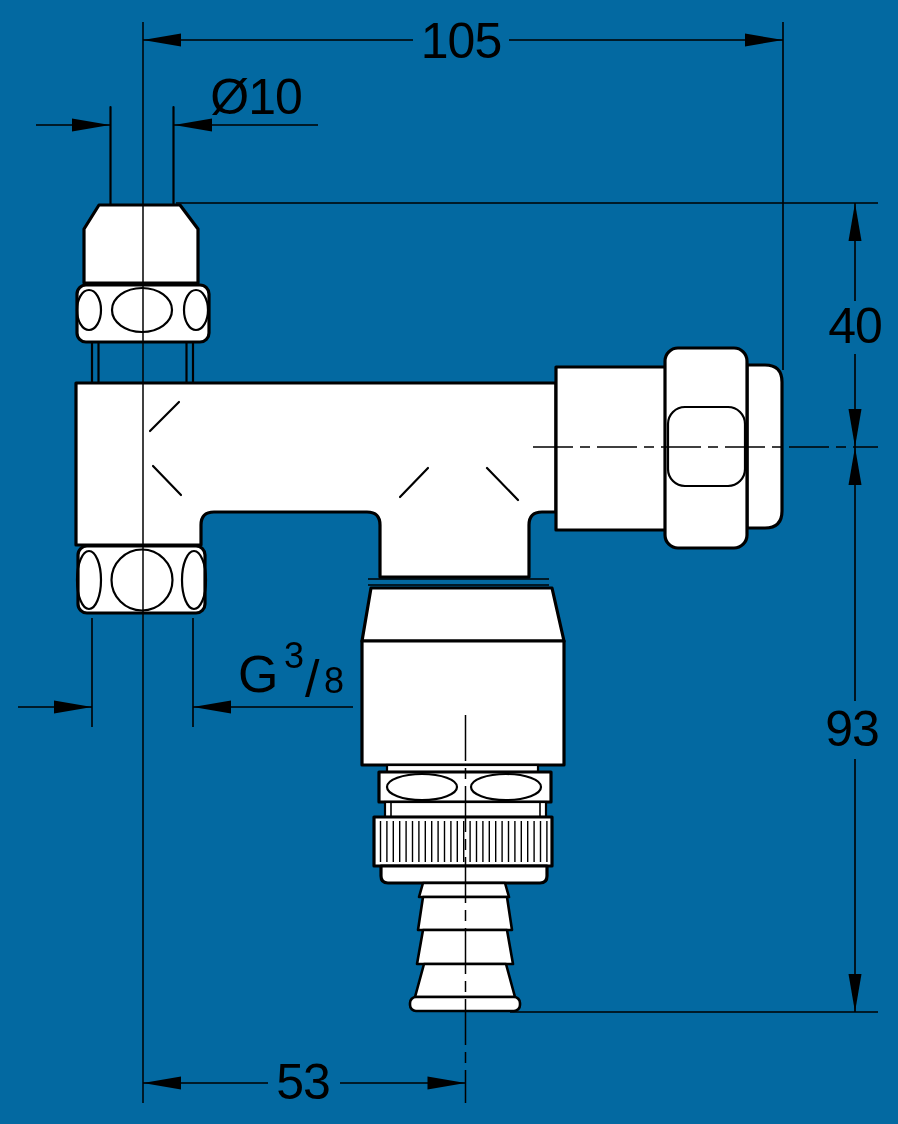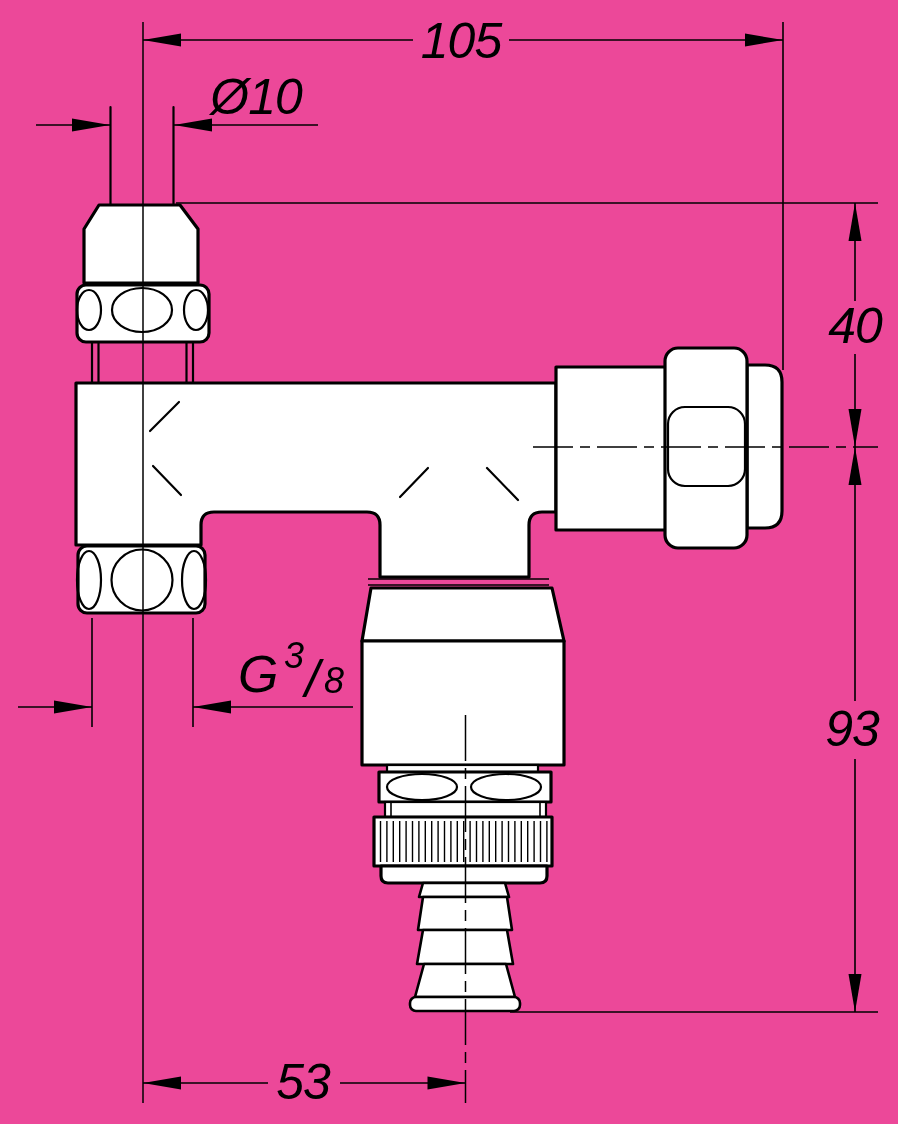--- a/index.html
+++ b/index.html
@@ -1,16 +1,16 @@
 <!DOCTYPE html>
 <html><head>
 <meta charset="utf-8">
 <style>
   html,body{margin:0;padding:0;background:#ffffff;}
-  .page{width:898px;height:1124px;background:#ec4899;position:relative;overflow:hidden;font-style:italic;}
+  .page{width:898px;height:1124px;background:#0369a1;position:relative;overflow:hidden;}
   svg{display:block;}
   
   .s3{stroke:#000;stroke-width:3.2;fill:#fff;stroke-linejoin:round;stroke-linecap:round;}
   .s2{stroke:#000;stroke-width:2.2;fill:none;stroke-linecap:round;}
   .s2f{stroke:#000;stroke-width:2.2;fill:#fff;}
   .s26{stroke:#000;stroke-width:2.6;fill:#fff;stroke-linejoin:round;}
   
   .thin{stroke:#000;stroke-width:1.6;fill:none;}
   .cl{stroke:#000;stroke-width:1.5;fill:none;}
   .arr{fill:#000;stroke:none;}

